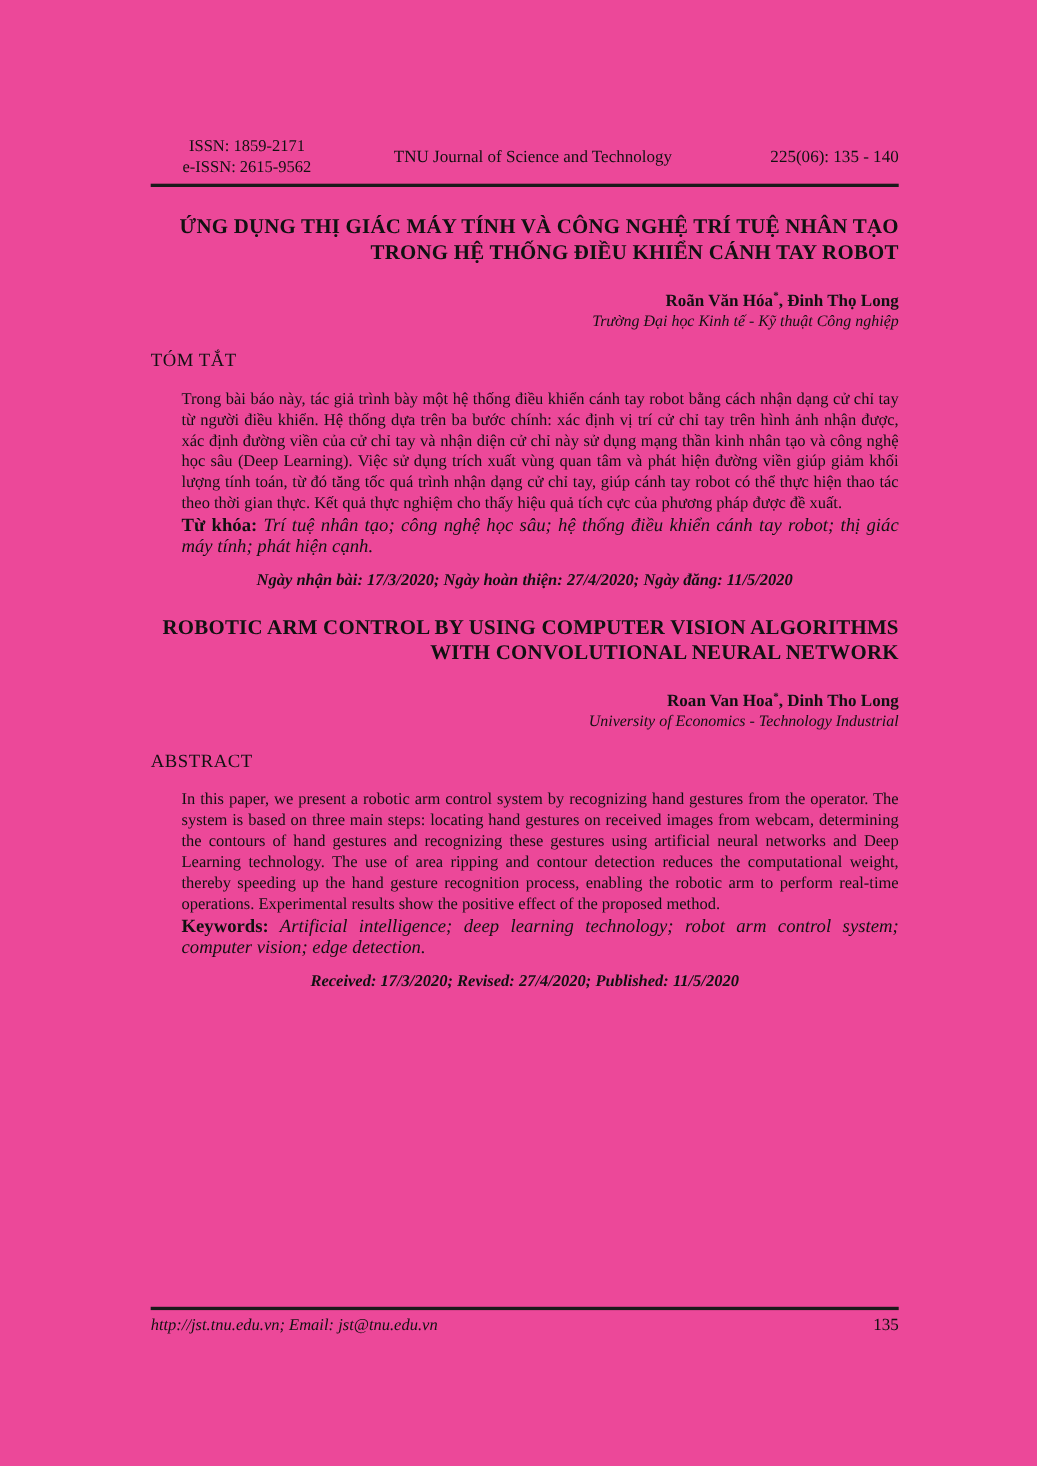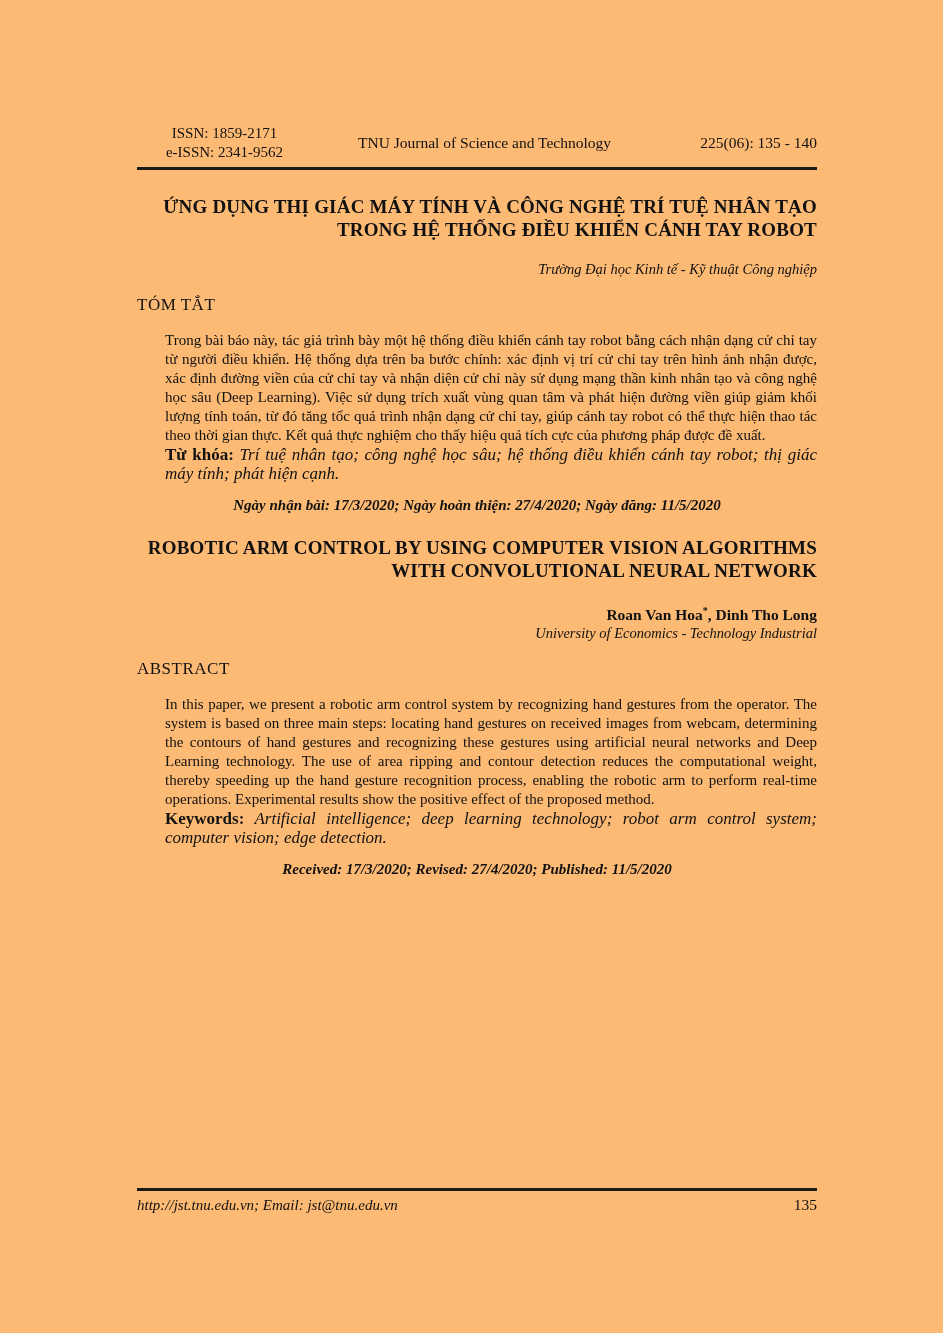--- a/index.html
+++ b/index.html
@@ -2,21 +2,21 @@
 <html><head>
 <meta charset="utf-8">
 <style>
   * { margin: 0; padding: 0; box-sizing: border-box; }
   html, body { background: #e8e8e8; }
   .page {
     position: relative;
     width: 943px;
     height: 1333px;
     margin: 0 auto;
-    background: #fdba74;
+    background: #ec4899;
     color: #111111;
     font-family: "Liberation Serif", "DejaVu Serif", serif;
     overflow: hidden;
   }
   .content {
     position: absolute;
     left: 137px;
     top: 0;
     width: 680px;
   }
@@ -125,32 +125,33 @@
 </style>
 </head>
 <body>
 
 <div class="page">
   <div class="content">
 
     <div class="journal-header">
       <div class="issn-block">
         <div>ISSN: 1859-2171</div>
-        <div>e-ISSN: 2341-9562</div>
+        <div>e-ISSN: 2615-9562</div>
       </div>
       <div class="journal-name">TNU Journal of Science and Technology</div>
       <div class="issue-info">225(06): 135 - 140</div>
     </div>
 
     <div class="paper-title">
       <div>ỨNG DỤNG THỊ GIÁC MÁY TÍNH VÀ CÔNG NGHỆ TRÍ TUỆ NHÂN TẠO</div>
       <div>TRONG HỆ THỐNG ĐIỀU KHIỂN CÁNH TAY ROBOT</div>
     </div>
 
     <div class="authors-block">
+      <div class="author-names"><span>Roãn Văn Hóa</span><sup>*</sup><span>, Đinh Thọ Long</span></div>
       <div class="affiliation">Trường Đại học Kinh tế - Kỹ thuật Công nghiệp</div>
     </div>
 
     <div class="section-heading">TÓM TẮT</div>
     <div class="abstract-body">
       <div class="abstract-text">Trong bài báo này, tác giả trình bày một hệ thống điều khiển cánh tay robot bằng cách nhận dạng cử chỉ tay từ người điều khiển. Hệ thống dựa trên ba bước chính: xác định vị trí cử chỉ tay trên hình ảnh nhận được, xác định đường viền của cử chỉ tay và nhận diện cử chỉ này sử dụng mạng thần kinh nhân tạo và công nghệ học sâu (Deep Learning). Việc sử dụng trích xuất vùng quan tâm và phát hiện đường viền giúp giảm khối lượng tính toán, từ đó tăng tốc quá trình nhận dạng cử chỉ tay, giúp cánh tay robot có thể thực hiện thao tác theo thời gian thực. Kết quả thực nghiệm cho thấy hiệu quả tích cực của phương pháp được đề xuất.</div>
       <div class="keywords-line"><span class="keywords-label">Từ khóa:</span><span class="keywords-text"> Trí tuệ nhân tạo; công nghệ học sâu; hệ thống điều khiển cánh tay robot; thị giác máy tính; phát hiện cạnh.</span></div>
     </div>
 
     <div class="dates-line">Ngày nhận bài: 17/3/2020; Ngày hoàn thiện: 27/4/2020; Ngày đăng: 11/5/2020</div>

